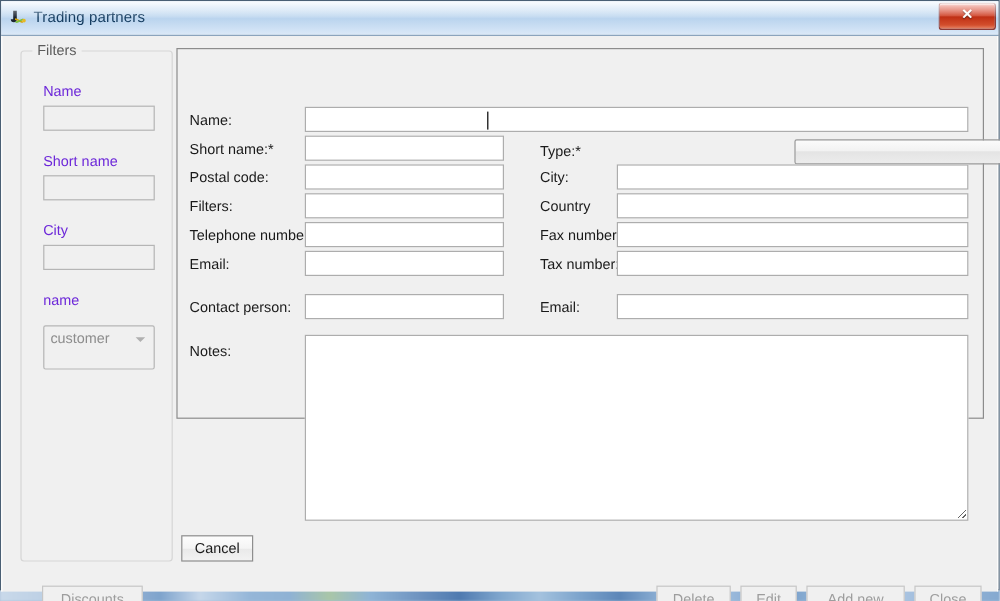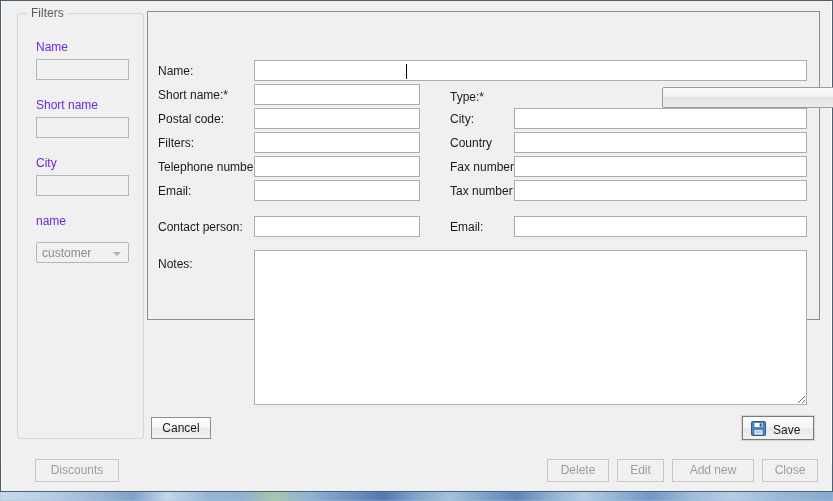--- a/index.html
+++ b/index.html
@@ -148,21 +148,21 @@
     border: 1px solid #b5b5b5;
     background: #f0f0f0;
     font-family: "Liberation Sans", sans-serif;
     font-size: 12px;
     color: #8a8a8a;
     padding: 0 4px;
   }
   #filter-type-combo {
     position: absolute;
     left: 18px; top: 228px;
-    width: 93px; height: 21px;
+    width: 93px; height: 37px;
     box-sizing: border-box;
     border: 1px solid #b5b5b5;
     border-radius: 2px;
     background: #f0f0f0;
     cursor: default;
   }
   #filter-type-combo .value {
     position: absolute;
     left: 5px; top: 3px;
     font-size: 12px;
@@ -283,20 +283,34 @@
 </style>
 </head>
 <body>
 
 <div id="desktop">
   <div id="desktop-blur"></div>
 </div>
 
 <div id="window">
 
+  <div id="titlebar">
+    <span id="title-icon">
+      <svg width="18" height="18" viewBox="0 0 18 18">
+        <path d="M4 3 h3 v7 a2.5 2.5 0 0 1 -2.5 2.5 A2.5 2.5 0 0 1 2 10 h2 z" fill="#1b2430"></path>
+        <path d="M5.5 10 C8 10 9.5 12 12 12.5" stroke="#d8a400" stroke-width="1.4" fill="none"></path>
+        <path d="M6 12.5 C8.5 12.5 10 10.5 12.5 10" stroke="#7cbf3f" stroke-width="1.4" fill="none"></path>
+        <circle cx="13" cy="11.2" r="1.5" fill="#e8b923"></circle>
+      </svg>
+    </span>
+    <span id="title-text">Trading partners</span>
+    <div id="close-button">
+      <span class="glyph">✕</span>
+    </div>
+  </div>
 
   <div id="client">
 
     <div id="filters-panel">
       <span id="filters-legend">Filters</span>
 
       <div class="filter-group">
         <span class="filter-label" style="top:26px">Name</span>
         <input class="filter-input" style="top: 45px;" disabled="" value="">
       </div>
@@ -363,33 +377,20 @@
 
       <span class="form-label" style="left:302px; top:208px">Email:</span>
       <input class="form-input" style="left: 366px; top: 204px; width: 293px;" value="">
 
       <span class="form-label" style="left:10px; top:245px">Notes:</span>
       <textarea id="notes-area" style=""></textarea>
     </div>
 
     <div class="btn" id="cancel-button">Cancel</div>
 
-    <div class="btn" id="save-button">
-      <span id="save-icon">
-        <svg width="15" height="15" viewBox="0 0 15 15">
-          <rect x="0.5" y="0.5" width="14" height="14" rx="1" fill="#4a86c8" stroke="#2b5d94"></rect>
-          <rect x="3" y="1.5" width="9" height="5" fill="#ffffff" stroke="#2b5d94" stroke-width="0.6"></rect>
-          <rect x="8.6" y="2.3" width="2.2" height="3.4" fill="#2b5d94"></rect>
-          <rect x="3" y="8.5" width="9" height="5.5" fill="#e8f1fa" stroke="#2b5d94" stroke-width="0.6"></rect>
-          <line x1="4.3" y1="10.2" x2="10.6" y2="10.2" stroke="#7aa7d4" stroke-width="0.7"></line>
-          <line x1="4.3" y1="11.7" x2="10.6" y2="11.7" stroke="#7aa7d4" stroke-width="0.7"></line>
-        </svg>
-      </span>
-      <span class="label">Save</span>
-    </div>
 
     <div class="btn disabled" id="discounts-button">Discounts</div>
     <div class="btn disabled" id="delete-button">Delete</div>
     <div class="btn disabled" id="edit-button">Edit</div>
     <div class="btn disabled" id="add-new-button">Add new</div>
     <div class="btn disabled" id="close-bottom-button">Close</div>
 
   </div>
 </div>
 

